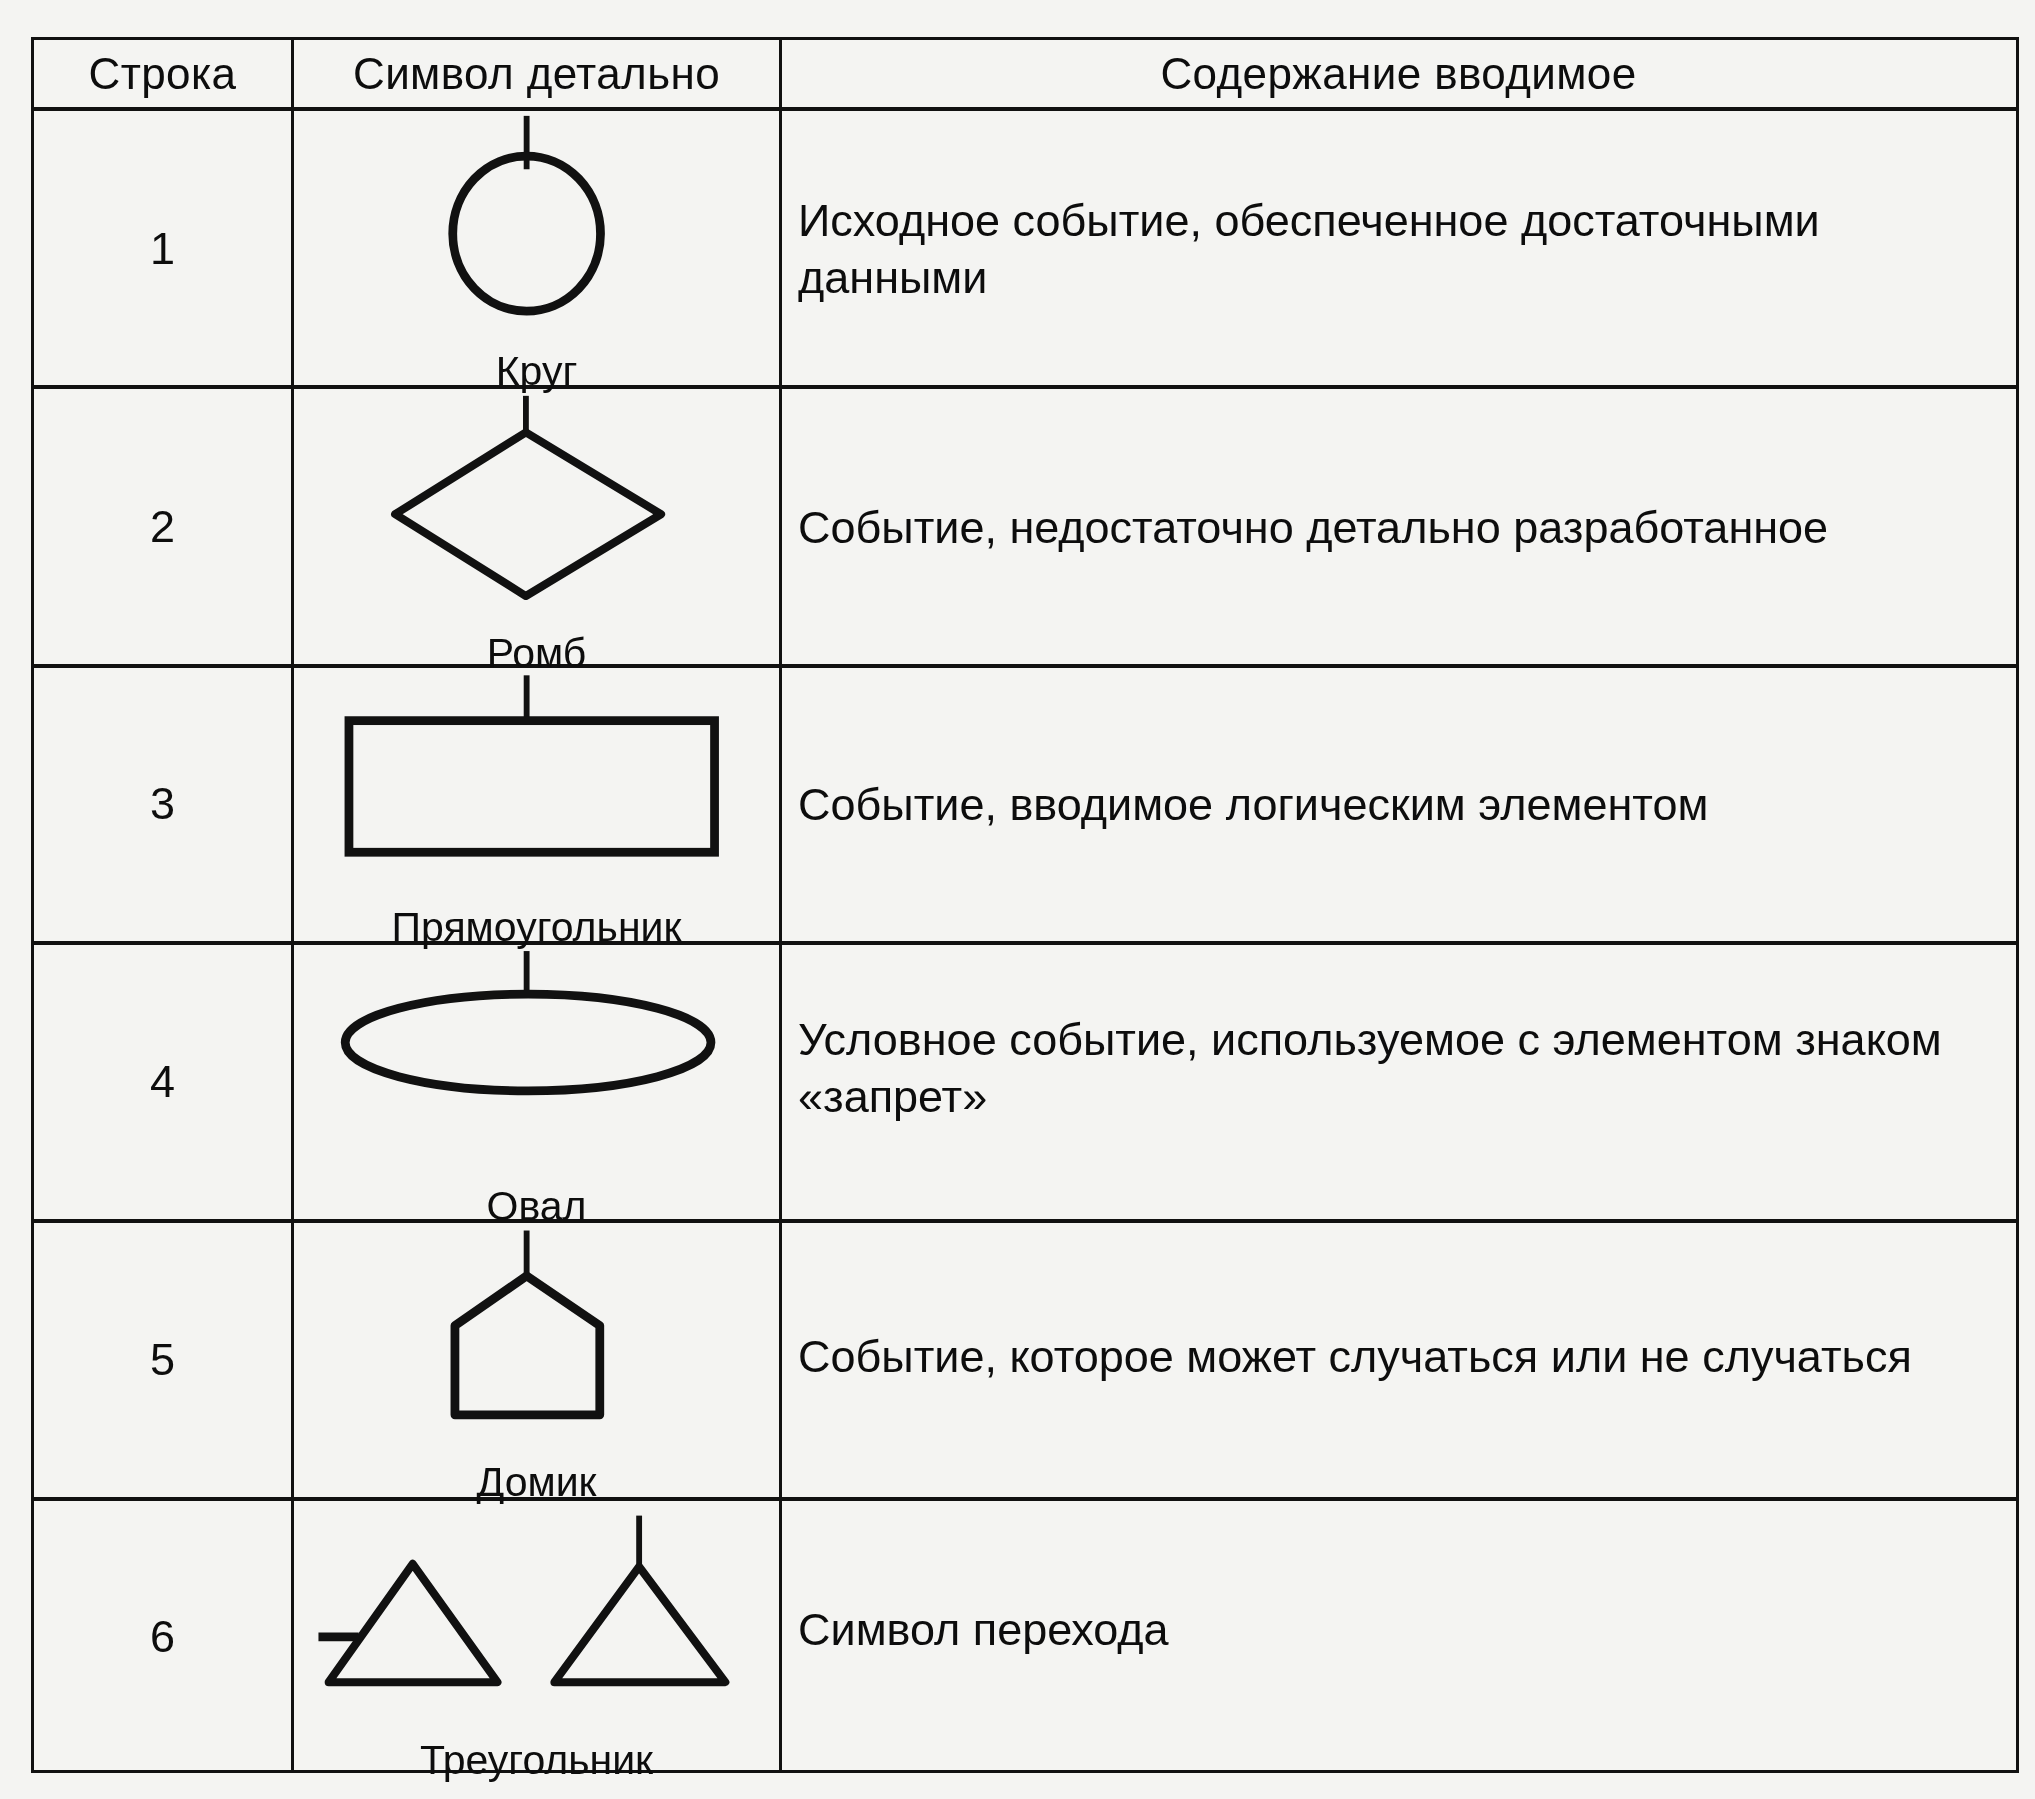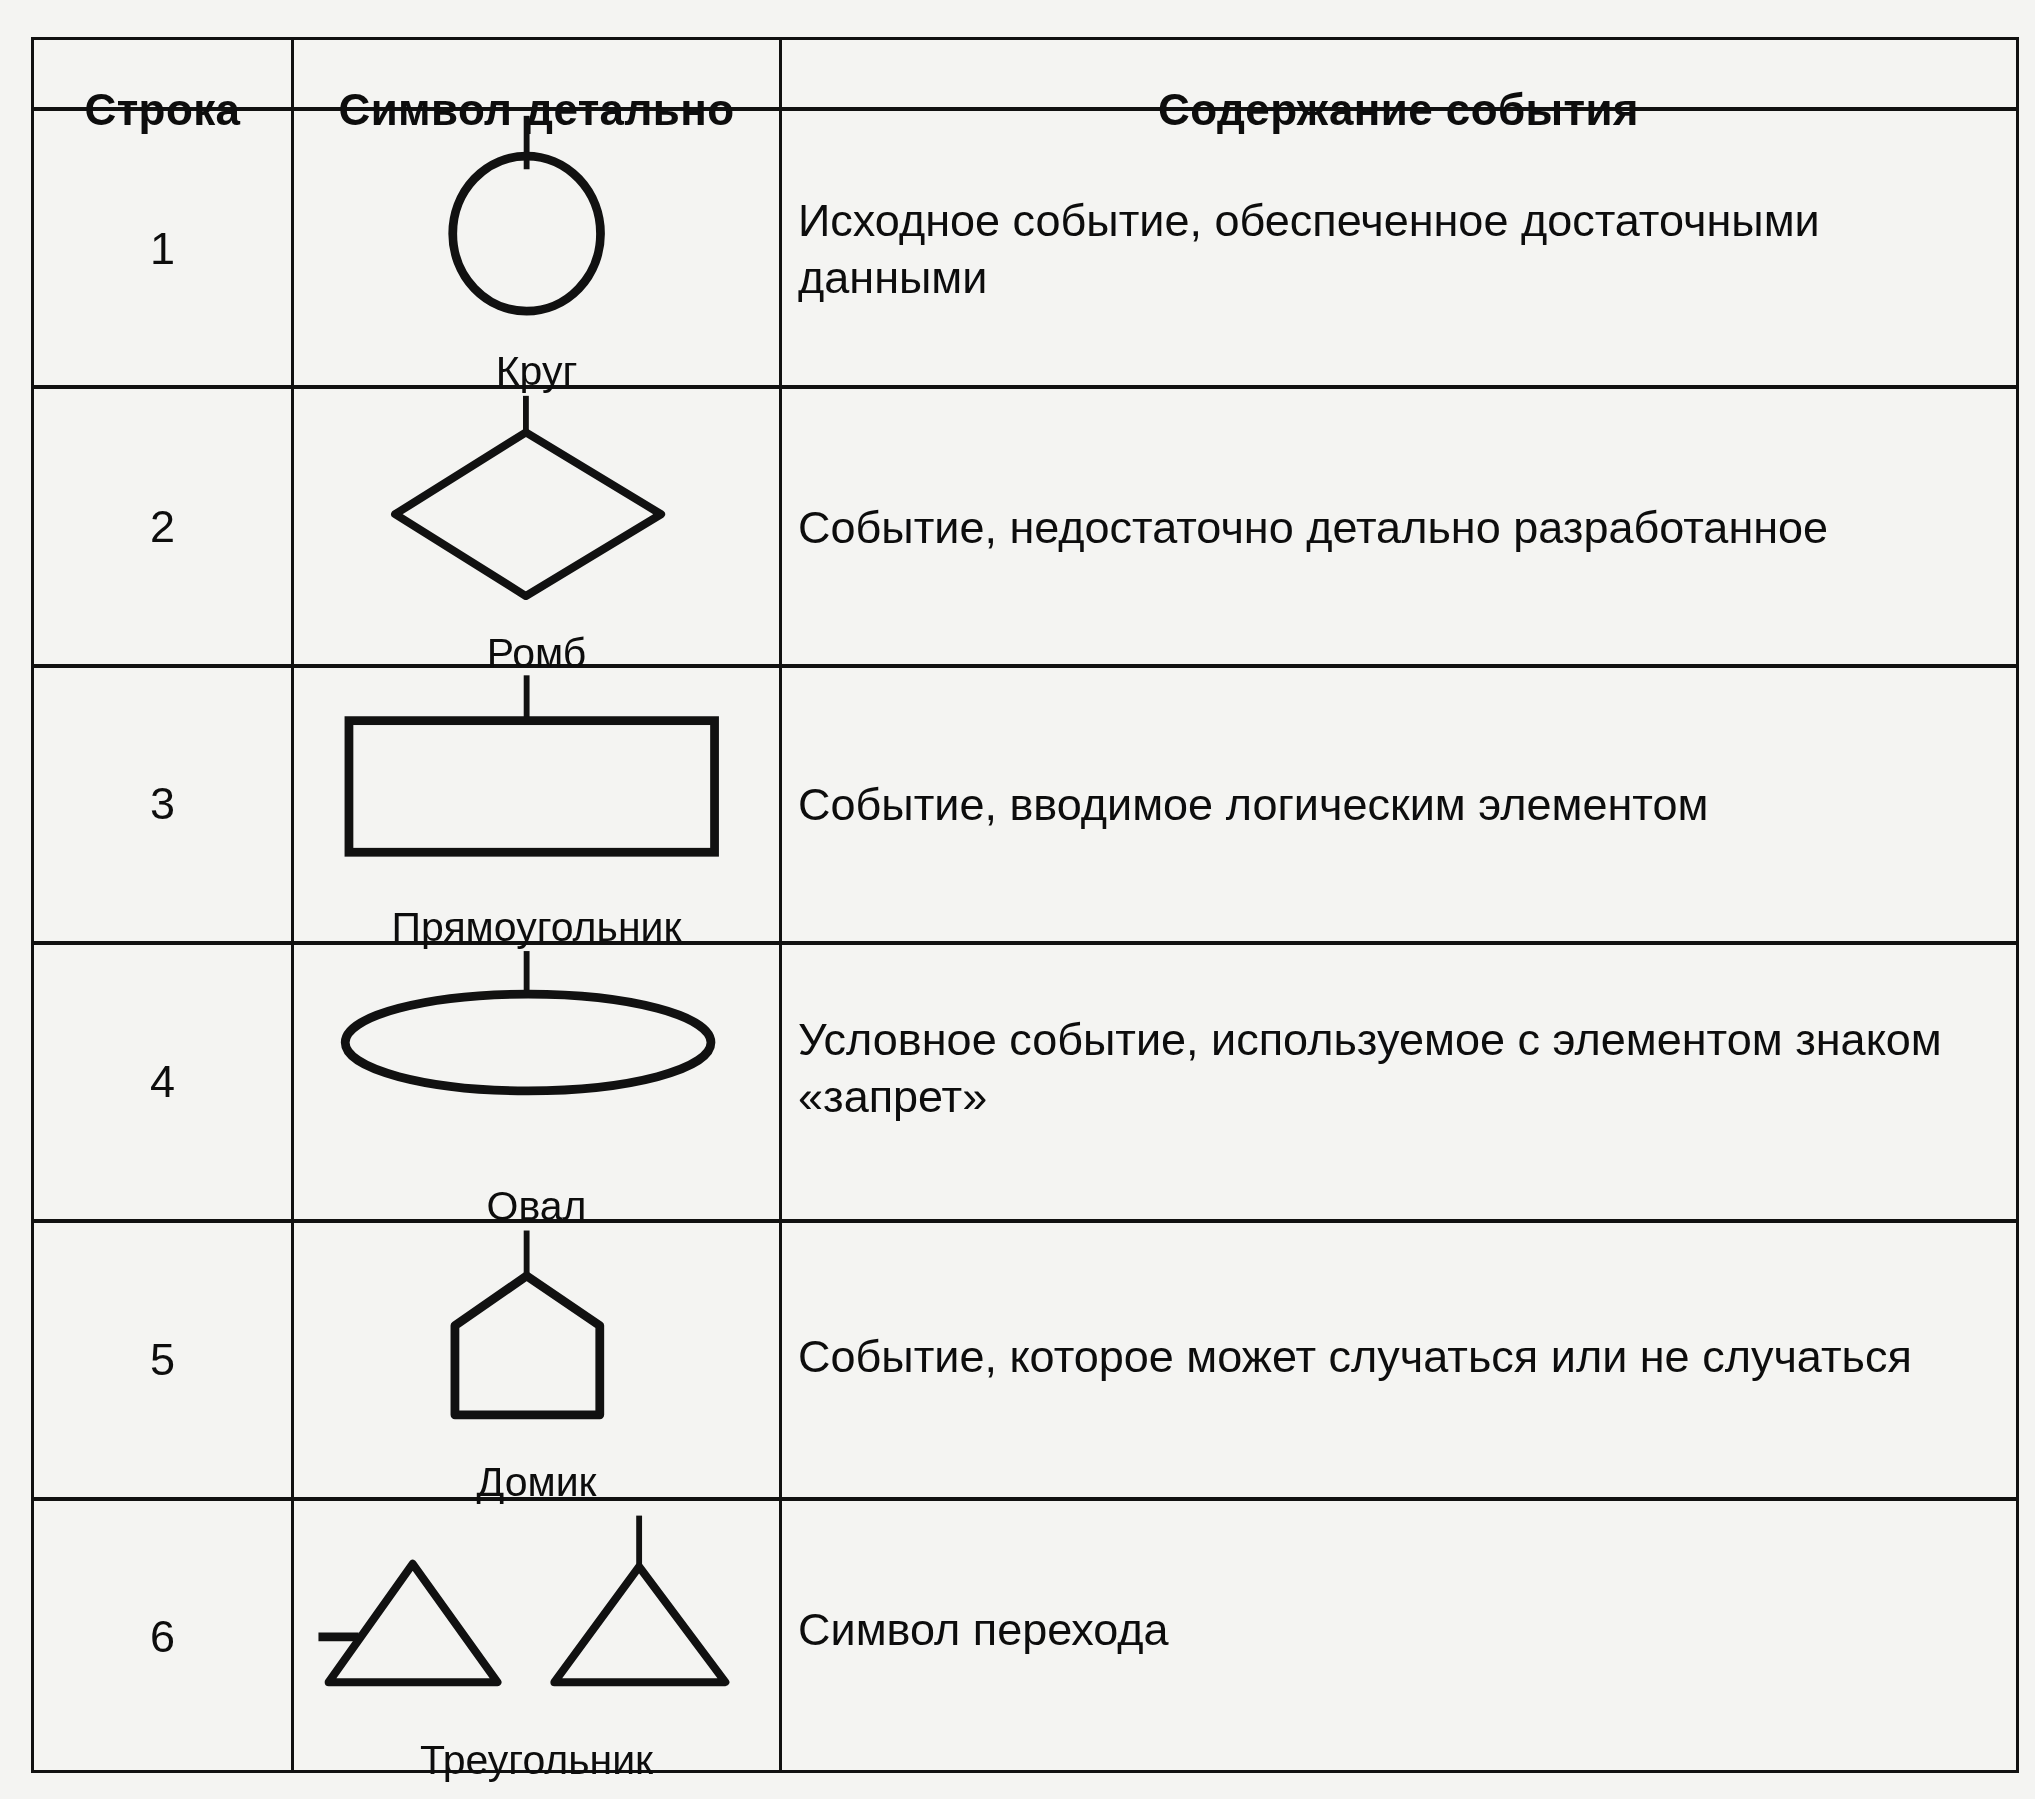--- a/index.html
+++ b/index.html
@@ -7,21 +7,21 @@
     width:2035px; height:1799px; background:#f4f4f2; position:relative; overflow:hidden;
     font-family:"Liberation Sans", "DejaVu Sans", sans-serif; color:#0d0d0d;
   }
   .table {
     position:absolute; left:31px; top:37px; width:1988px; height:1736px;
     border:3.7px solid #111; box-sizing:border-box;
   }
   .vline { position:absolute; top:0; bottom:0; width:2.9px; background:#111; }
   .hline { position:absolute; left:0; right:0; height:4.4px; background:#111; }
   .cell { position:absolute; display:flex; align-items:center; box-sizing:border-box; }
-  .hdr { font-weight:bold; font-size:44px; justify-content:center; letter-spacing:0.4px;margin-top:36px; }
+  .hdr { font-weight:normal; font-size:44px; justify-content:center; letter-spacing:0.4px; }
   .num { font-size:45px; justify-content:center; }
   .desc { font-size:45px; line-height:57px; padding-left:16px; padding-right:29px; }
   .sym { justify-content:center; }
   .sym svg { position:absolute; left:0; top:0; }
   .sym-label { position:absolute; left:0; right:0; text-align:center; font-size:41px;margin-top:24px; }
 </style>
 </head>
 <body>
 
 <div class="table">
@@ -31,21 +31,21 @@
 
   <div class="hline" style="top:67px"></div>
   <div class="hline" style="top:345px"></div>
   <div class="hline" style="top:624px"></div>
   <div class="hline" style="top:901px"></div>
   <div class="hline" style="top:1179px"></div>
   <div class="hline" style="top:1457px"></div>
 
   <div class="cell hdr" style="left:0;top:0;width:257px;height:67px">Строка</div>
   <div class="cell hdr" style="left:260px;top:0;width:485px;height:67px">Символ детально</div>
-  <div class="cell hdr" style="left:748px;top:0;width:1233px;height:67px">Содержание события</div>
+  <div class="cell hdr" style="left:748px;top:0;width:1233px;height:67px">Содержание вводимое</div>
 
   <div>
     <div class="cell num" style="left:0;top:72px;width:257px;height:274px">1</div>
     <div class="cell sym" style="left:260px;top:72px;width:485px;height:274px">
       <svg width="485" height="274" viewBox="0 0 663 374">
         <line x1="318" y1="5" x2="318" y2="78" stroke="#111" stroke-width="8"></line>
         <ellipse cx="318" cy="166" rx="101" ry="106" fill="none" stroke="#111" stroke-width="12"></ellipse>
       </svg>
       <div class="sym-label" style="top:212px">Круг</div>
     </div>

